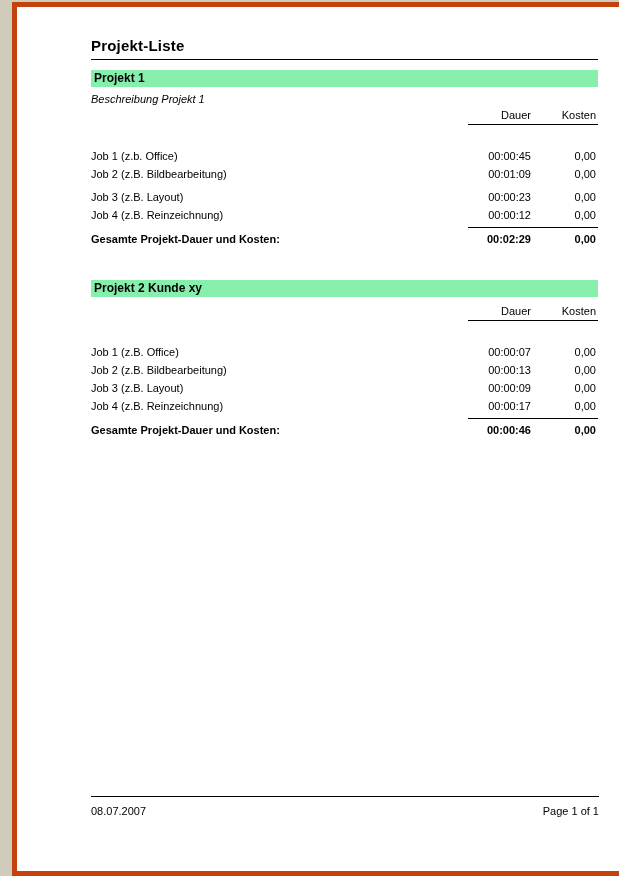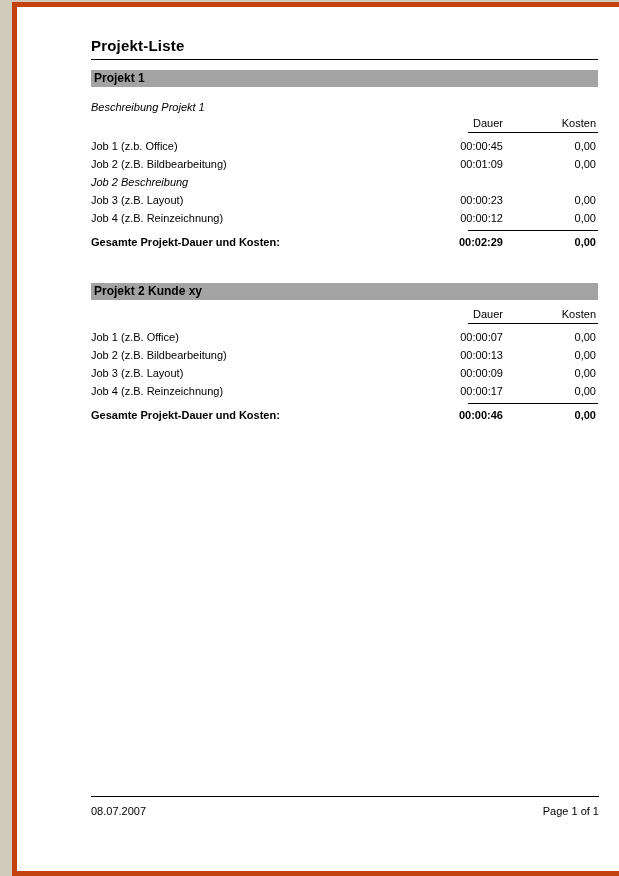--- a/index.html
+++ b/index.html
@@ -19,37 +19,37 @@
     box-shadow:0 1px 0 #8a887c;
   }
   .content { padding:30px 26px 0 74px; }
 
   .title { font-size:15px; font-weight:bold; margin:0; letter-spacing:0.2px; }
   .title-rule { border-top:1px solid #000; margin-top:5px; }
 
   .section { margin-top:10px; }
   .section.second { margin-top:34px; }
   .bar {
-    background:#a3a3a3;
+    background:#86efac;
     font-size:12px; font-weight:bold;
     line-height:14px;
     padding:1px 3px 2px 3px;
   }
-  .desc { font-style:italic; font-size:11px; margin-top:14px; margin-bottom:-4px; }
+  .desc { font-style:italic; font-size:11px; margin-top:6px; margin-bottom:-4px; }
 
   .row {
     display:grid;
     grid-template-columns:1fr 65px 65px;
-    font-size:11px; line-height:13px;gap:28px;
+    font-size:11px; line-height:13px;
   }
   .thead { margin-top:8px; }
   .c-val { text-align:right; padding-right:2px; white-space:nowrap; }
   .c-label { white-space:nowrap; }
   .vrule { width:130px; margin-left:auto; border-top:1px solid #000; margin-top:2px; }
-  .rows { margin-top:7px; }
+  .rows { margin-top:25px; }
   .rows .row { margin-bottom:5px; }
   .row.total { font-weight:bold; margin-top:5px; }
   .italic { font-style:italic; }
 
   .footer { position:absolute; left:74px; right:25px; top:789px; }
   .footer-rule { border-top:1px solid #000; }
   .footer-row {
     display:flex; justify-content:space-between;
     font-size:11px; margin-top:8px;
   }
@@ -79,21 +79,20 @@
           <div class="c-label">Job 1 (z.b. Office)</div>
           <div class="c-val">00:00:45</div>
           <div class="c-val">0,00</div>
         </div>
         <div class="row">
           <div class="c-label">Job 2 (z.B. Bildbearbeitung)</div>
           <div class="c-val">00:01:09</div>
           <div class="c-val">0,00</div>
         </div>
         <div class="row">
-          <div class="c-label italic">Job 2 Beschreibung</div>
           <div class="c-val"></div>
           <div class="c-val"></div>
         </div>
         <div class="row">
           <div class="c-label">Job 3 (z.B. Layout)</div>
           <div class="c-val">00:00:23</div>
           <div class="c-val">0,00</div>
         </div>
         <div class="row">
           <div class="c-label">Job 4 (z.B. Reinzeichnung)</div>

